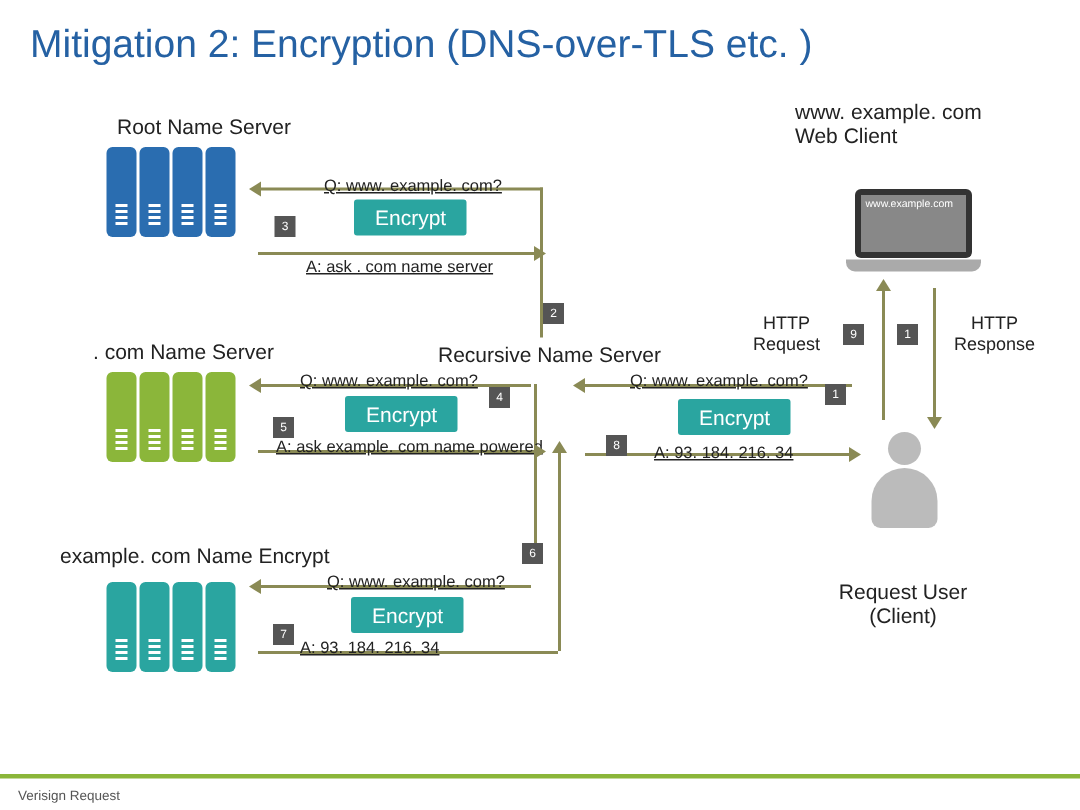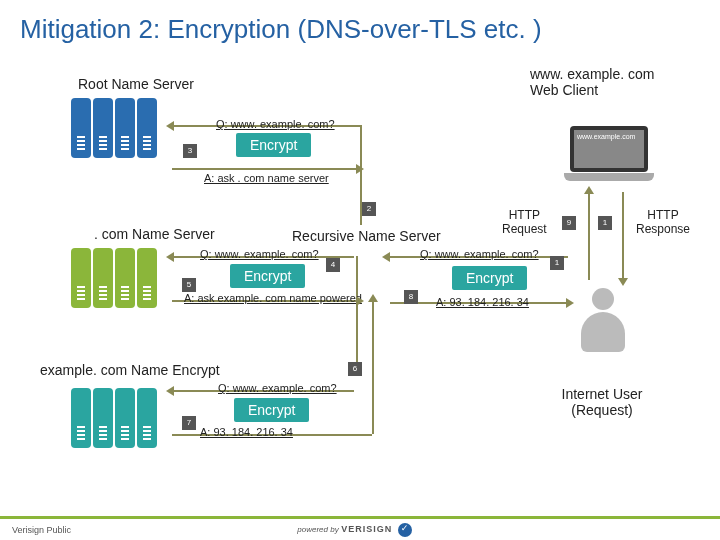--- a/index.html
+++ b/index.html
@@ -37,21 +37,21 @@
 </head>
 <body>
 
 <div class="title">Mitigation 2:  Encryption (DNS-over-TLS etc. )</div>
 
 <div class="label" style="left:78px; top:76px;">Root Name Server</div>
 <div class="server blue" style="left:70px; top:98px;">
   <span class="rack"></span><span class="rack"></span><span class="rack"></span><span class="rack"></span>
 </div>
 
-<div class="label" style="left:62px; top:226px;margin-left:32px;">. com Name Server</div>
+<div class="label" style="left:62px; top:226px;">. com Name Server</div>
 <div class="server green" style="left:70px; top:248px;">
   <span class="rack"></span><span class="rack"></span><span class="rack"></span><span class="rack"></span>
 </div>
 
 <div class="label" style="left:40px; top:362px;">example. com Name Encrypt</div>
 <div class="server teal" style="left:70px; top:388px;">
   <span class="rack"></span><span class="rack"></span><span class="rack"></span><span class="rack"></span>
 </div>
 
 <div class="label" style="right:50px; top:66px; text-align:left; width:140px;">
@@ -65,22 +65,22 @@
   <div class="base"></div>
 </div>
 
 <div class="label" style="left:292px; top:228px;">Recursive Name Server</div>
 
 <div class="user" style="right:92px; top:288px;">
   <div class="head"></div>
     <div class="body"></div>
 </div>
 <div class="label" style="right:48px; top:386px; text-align:center; width:140px;">
-  <span>Internet User</span><br>
-  <span>(Request)</span>
+  <span>Request User</span><br>
+  <span>(Client)</span>
 </div>
 
 <div class="label label-sm" style="left:502px; top:208px; text-align:center; white-space:pre;">HTTP
 Request</div>
 <div class="label label-sm" style="left:636px; top:208px; text-align:center; white-space:pre;">HTTP
 Response</div>
 
 <div class="qa" style="left:216px; top:118px;">Q: www. example. com?</div>
 <div class="encrypt" style="left:236px; top:133px;">Encrypt</div>
 <div class="qa" style="left:204px; top:172px;">A: ask . com name server</div>
@@ -125,20 +125,15 @@
 <div class="arrowhead-r" style="left:566px; top:298px;"></div>
 
 <div class="stepnum" style="left:562px; top:216px;">9</div>
 <div class="stepnum" style="left:598px; top:216px;">1</div>
 <div class="arrow-v" style="left:588px; top:192px; height:88px;"></div>
 <div class="arrowhead-u" style="left:584px; top:186px;"></div>
 <div class="arrow-v" style="left:622px; top:192px; height:88px;"></div>
 <div class="arrowhead-d" style="left:618px; top:278px;"></div>
 
 <div class="footer">
-  <span>Verisign Public</span>
-  <span>
-    <span style="font-style:italic; font-size:8px;">powered by</span>
-    <span class="vlogo">VERISIGN</span>
-    <span class="circ"></span>
-  </span>
+  <span>Verisign Request</span>
   <span style="width:70px;"></span>
 </div>
 
 </body></html>

